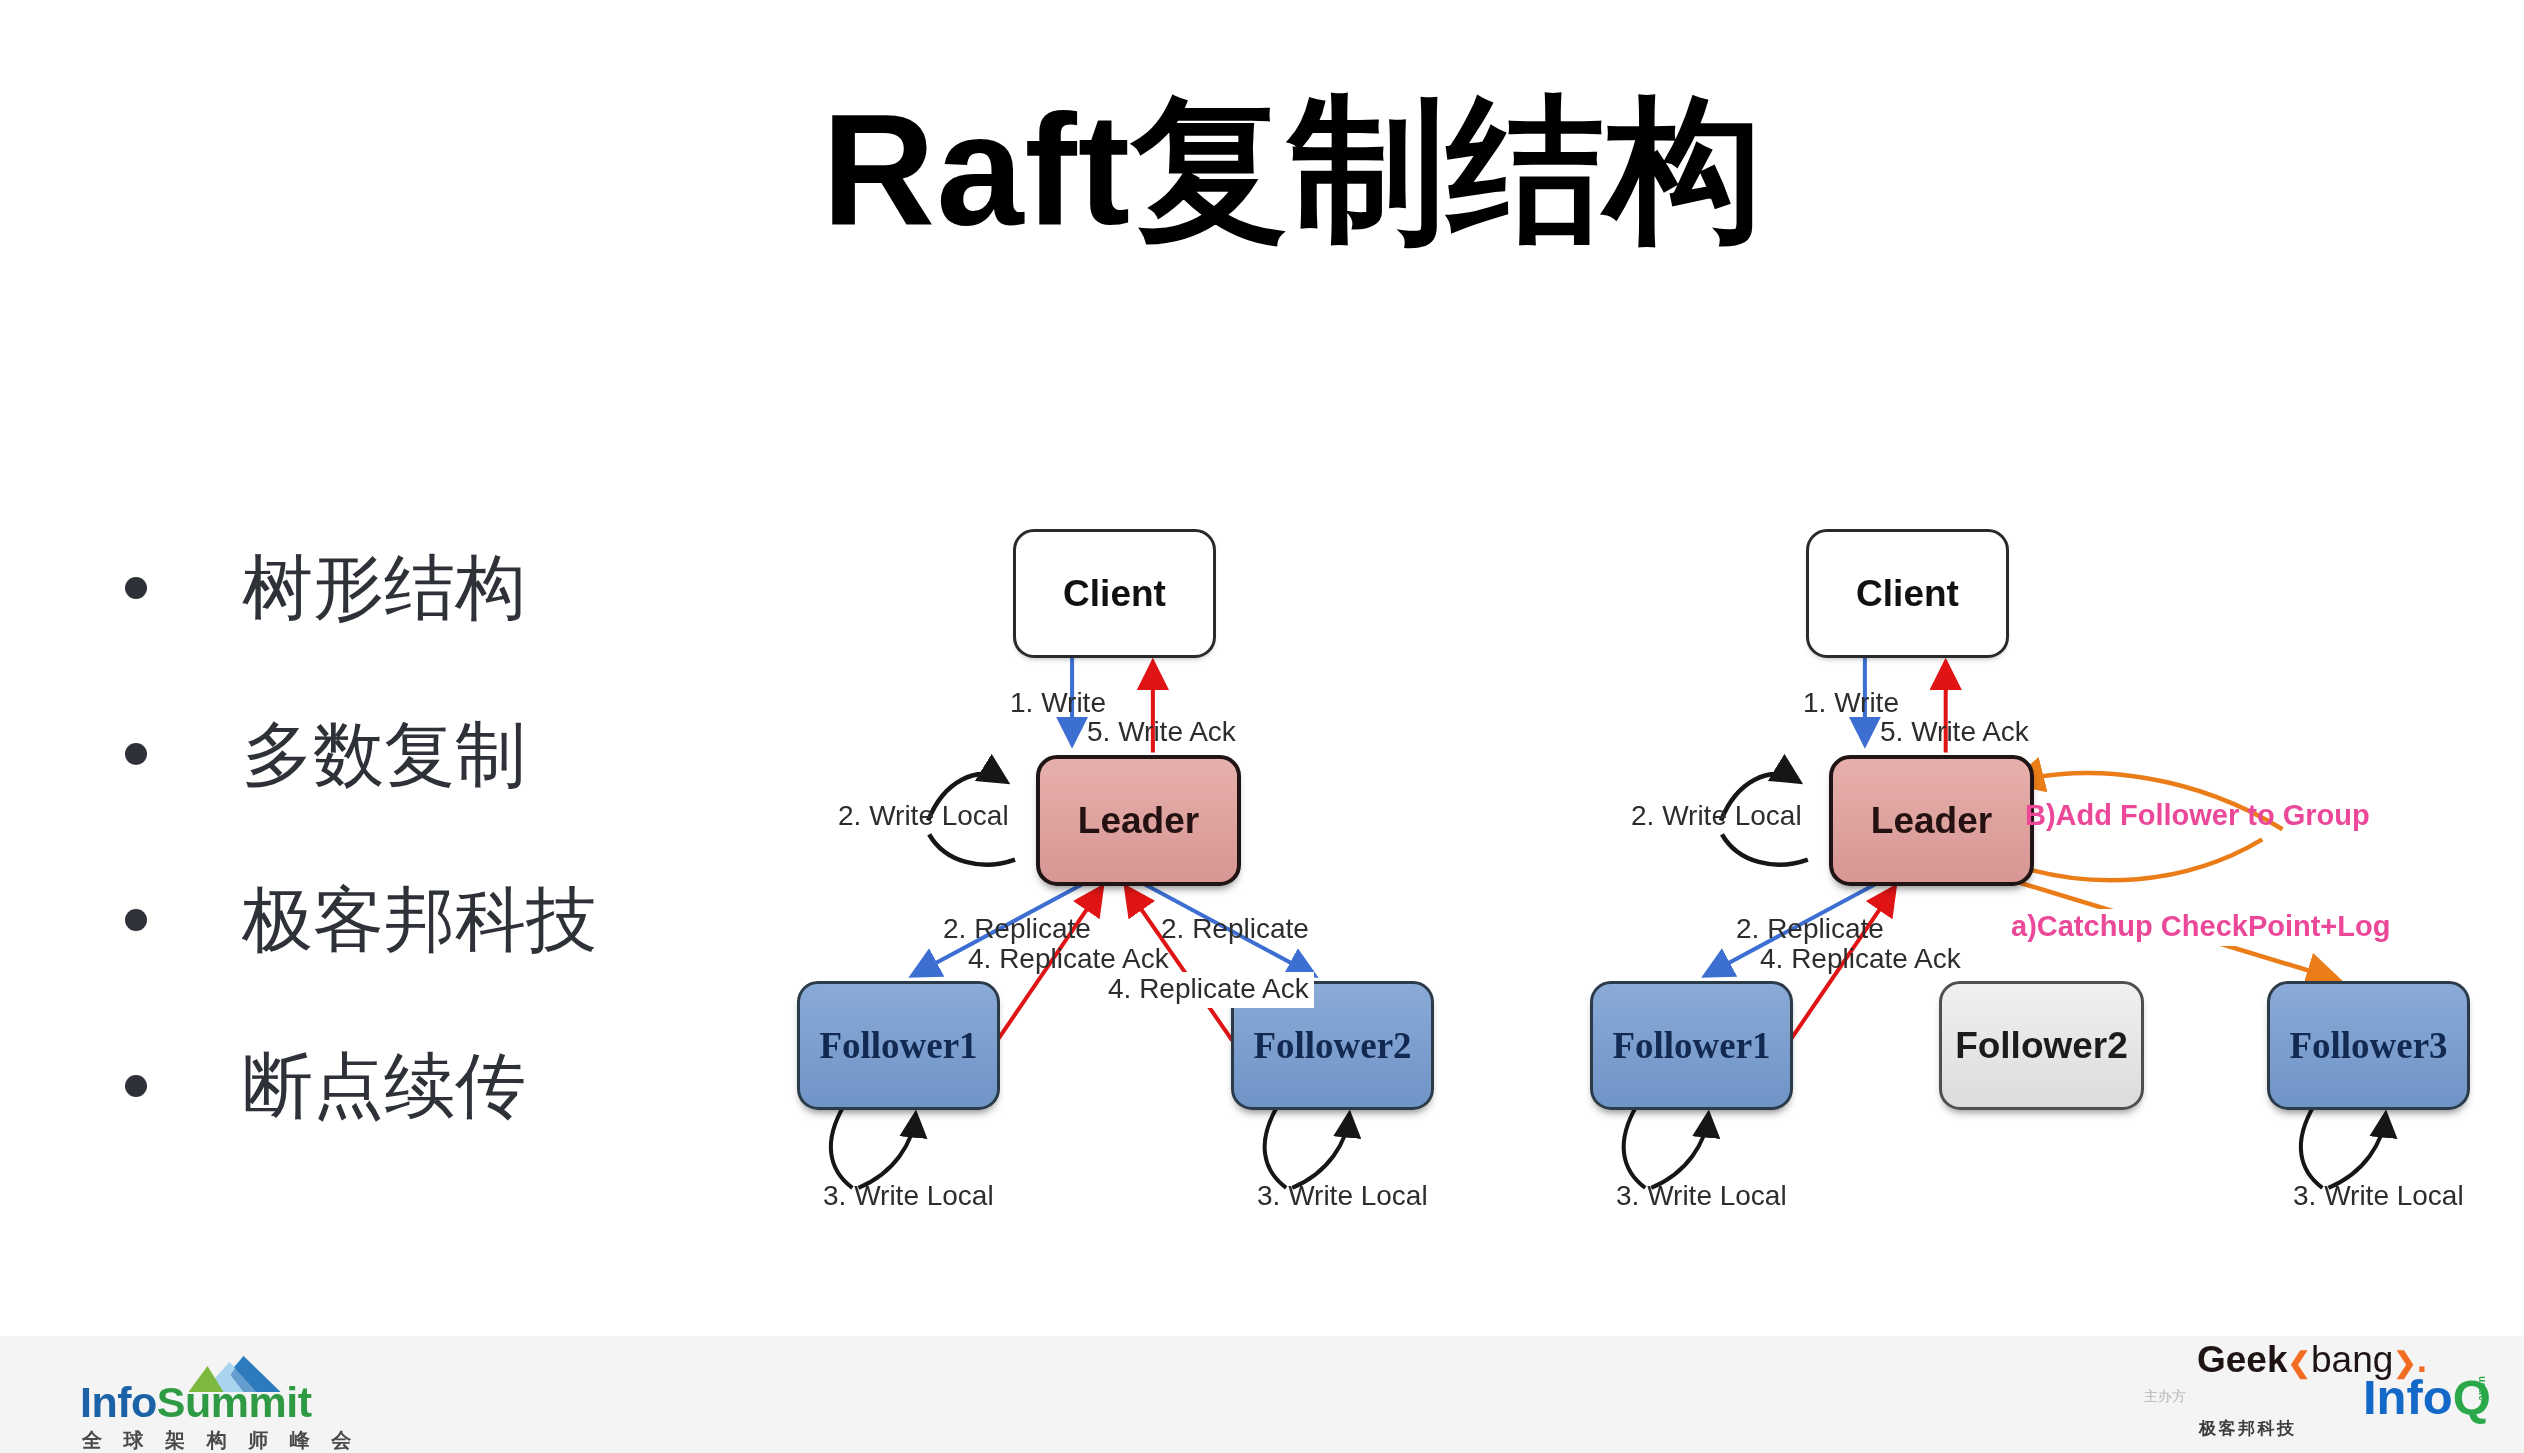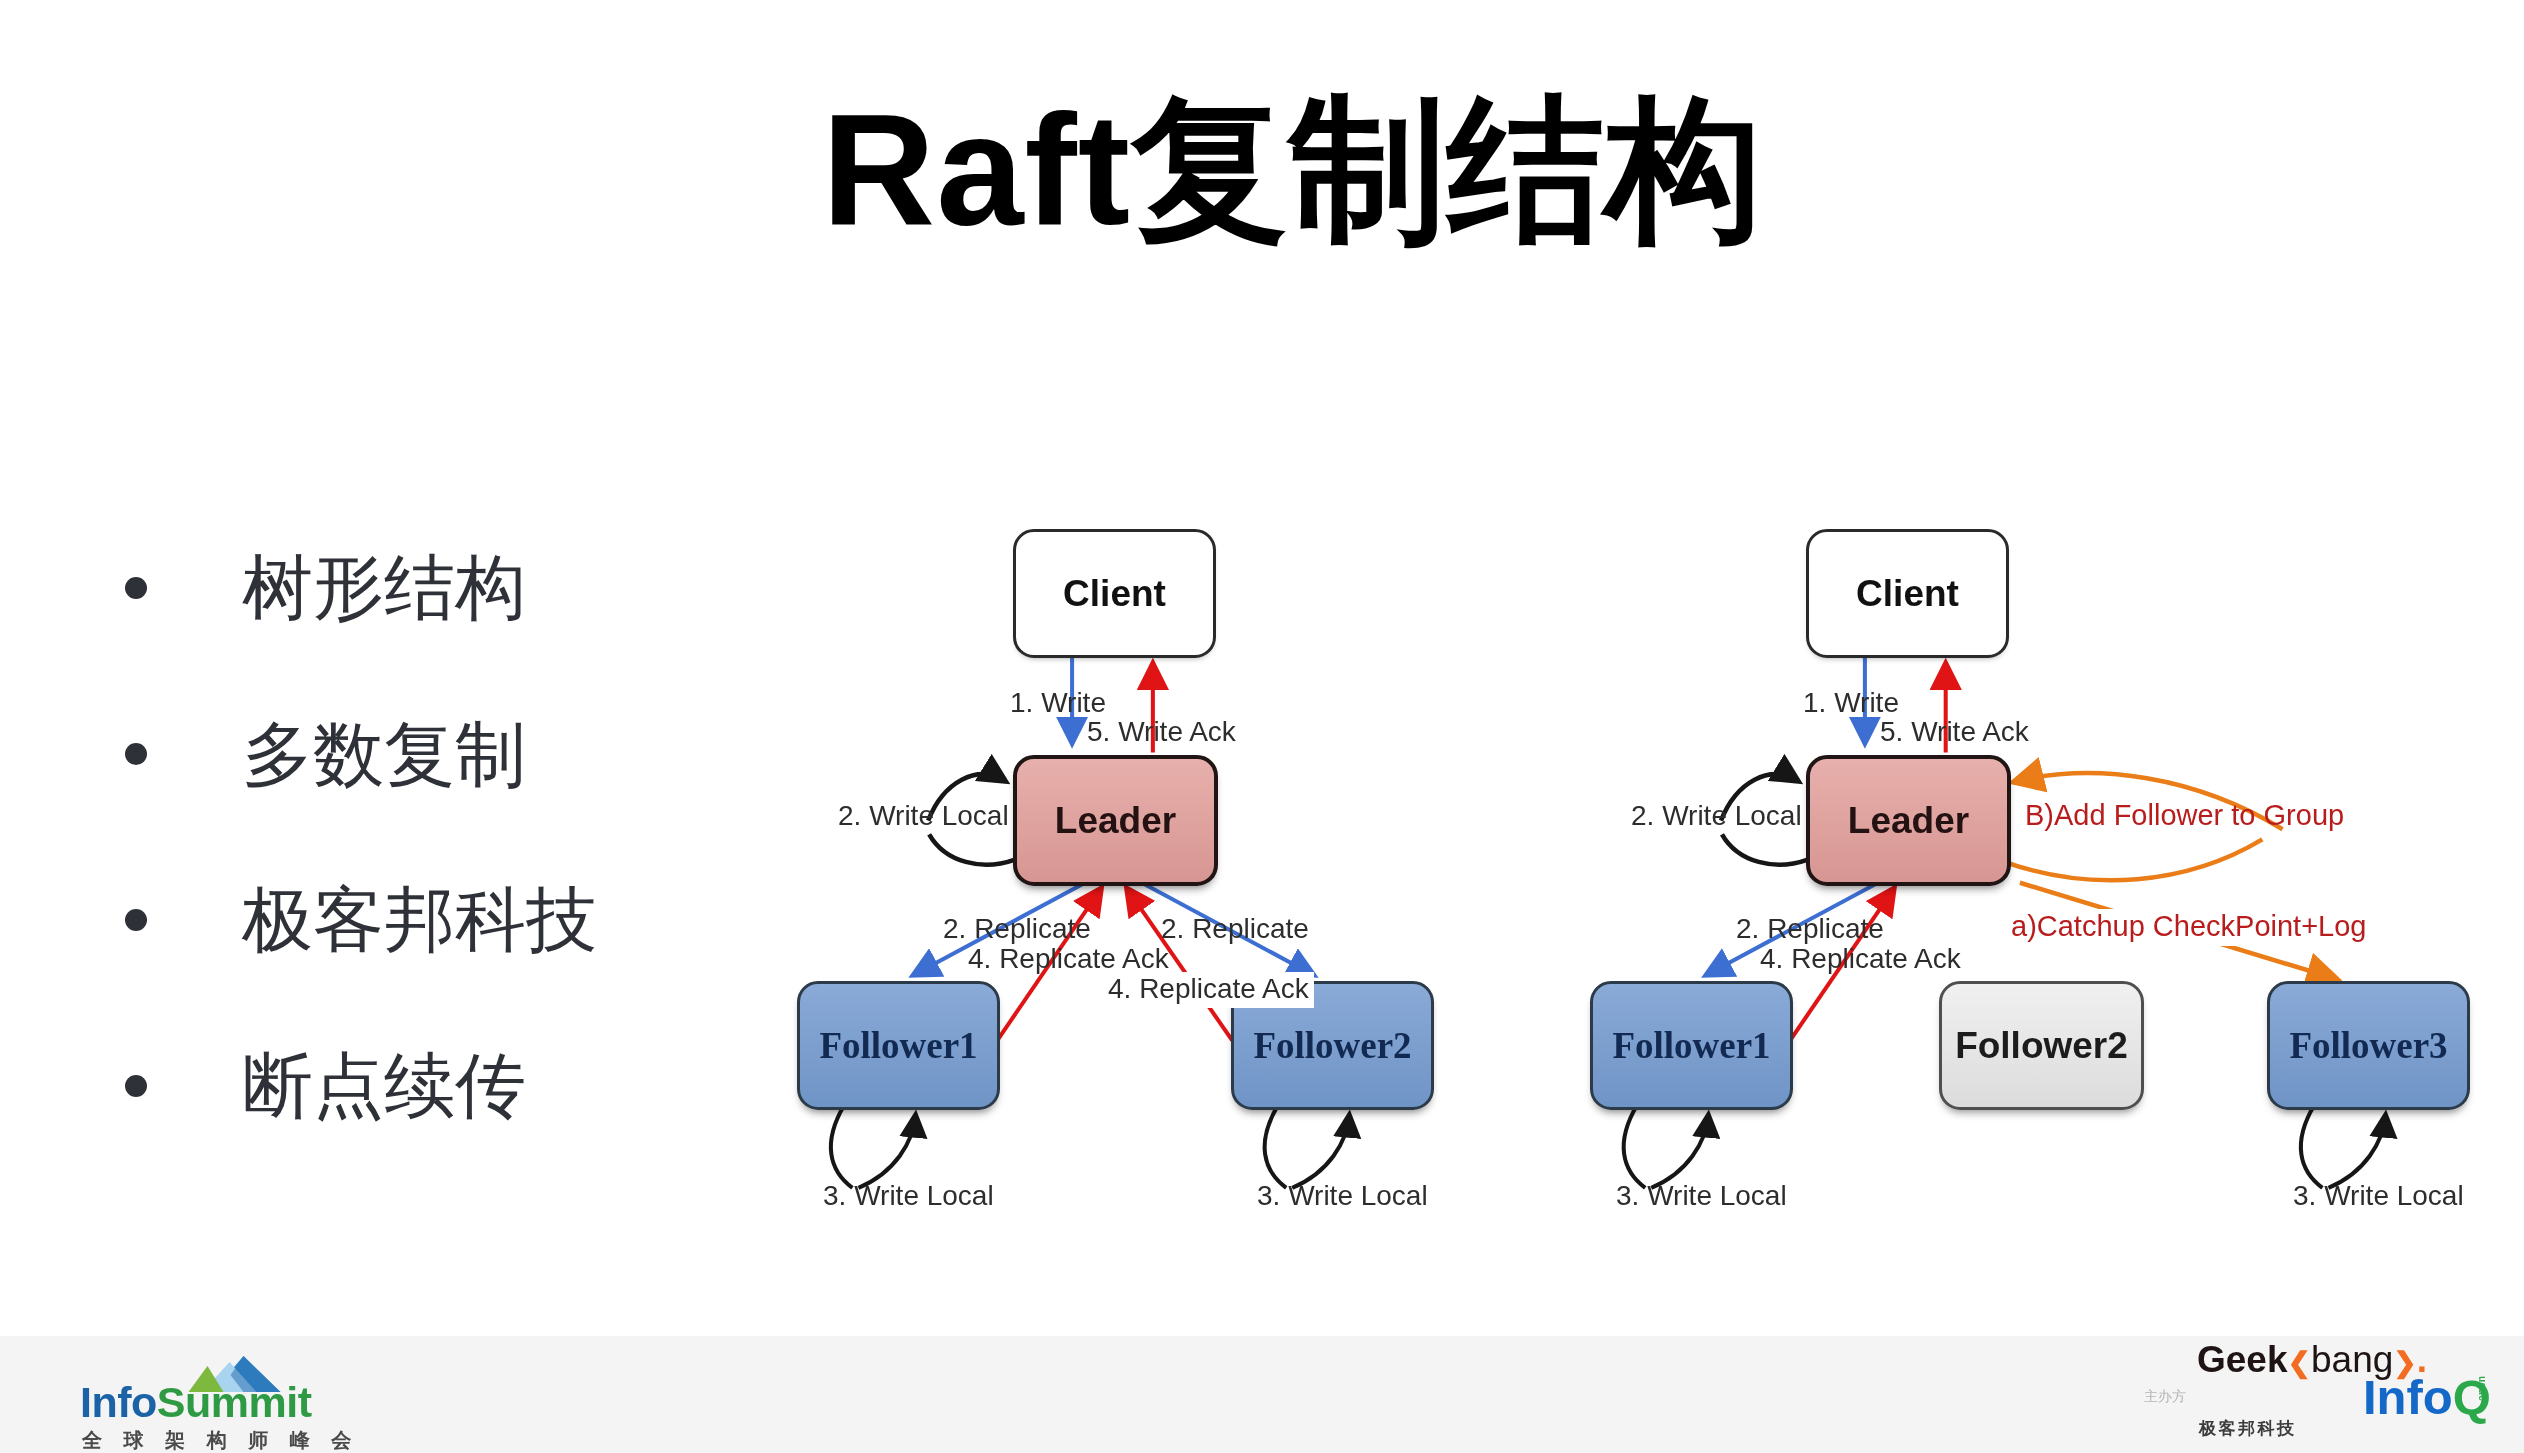--- a/index.html
+++ b/index.html
@@ -35,37 +35,38 @@
     white-space:nowrap;
   }
   .node.client{
     background:#ffffff;border:3.5px solid #2a2a2a;color:#111111;
     box-shadow:0 4px 6px -4px rgba(0,0,0,.35);
   }
   .node.leader{
     background:linear-gradient(#e7b0ac,#d79693);
     border:4px solid #201414;color:#241111;
     box-shadow:0 6px 8px -4px rgba(0,0,0,.5);
+    margin-left:23px;
   }
   .node.follower{
     background:linear-gradient(#8aaad7,#6f94c6);
     border:3.5px solid #2c3b49;color:#122a52;
     box-shadow:0 6px 8px -4px rgba(0,0,0,.5);
     font-family:Liberation Serif, serif;
   }
   .node.follower-gray{
     background:linear-gradient(#f0f0f0,#dcdcdc);
     border:3.5px solid #4f4f4f;color:#1c1c1c;
     box-shadow:0 6px 8px -4px rgba(0,0,0,.45);
   }
   
   .lbl{
     position:absolute;font-size:28px;color:#2d2d2d;white-space:nowrap;
   }
-  .lbl.bold{font-weight:normal;color:#b91c1c;font-size:29px;}
+  .lbl.bold{font-weight:bold;color:#ec4899;font-size:29px;}
   .lbl.on-white{background:#ffffff;padding:1px 5px 3px 1px;}
   
   svg.arrows{position:absolute;left:0;top:0;width:2585px;height:1454px;}
   
   .footer{
     position:absolute;left:0;right:0;top:1336px;height:118px;
     background:#f4f4f4;
   }
   .as-text{position:absolute;left:80px;top:1378px;font-size:43px;font-weight:bold;letter-spacing:-0.5px;}
   .as-arch{color:#1c62a7;}

